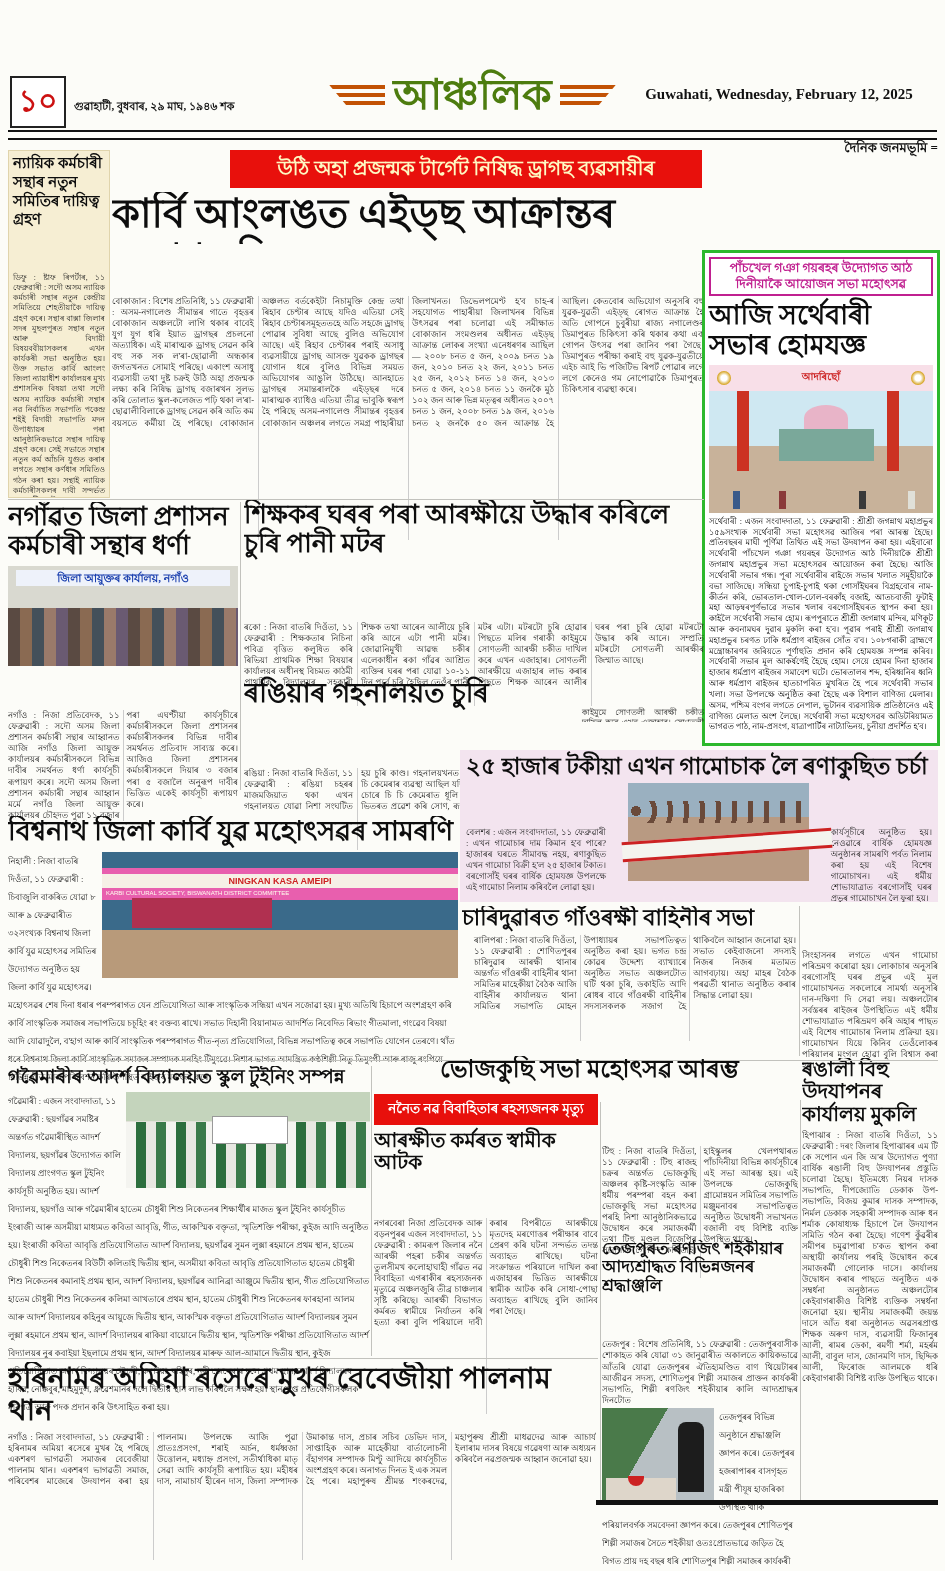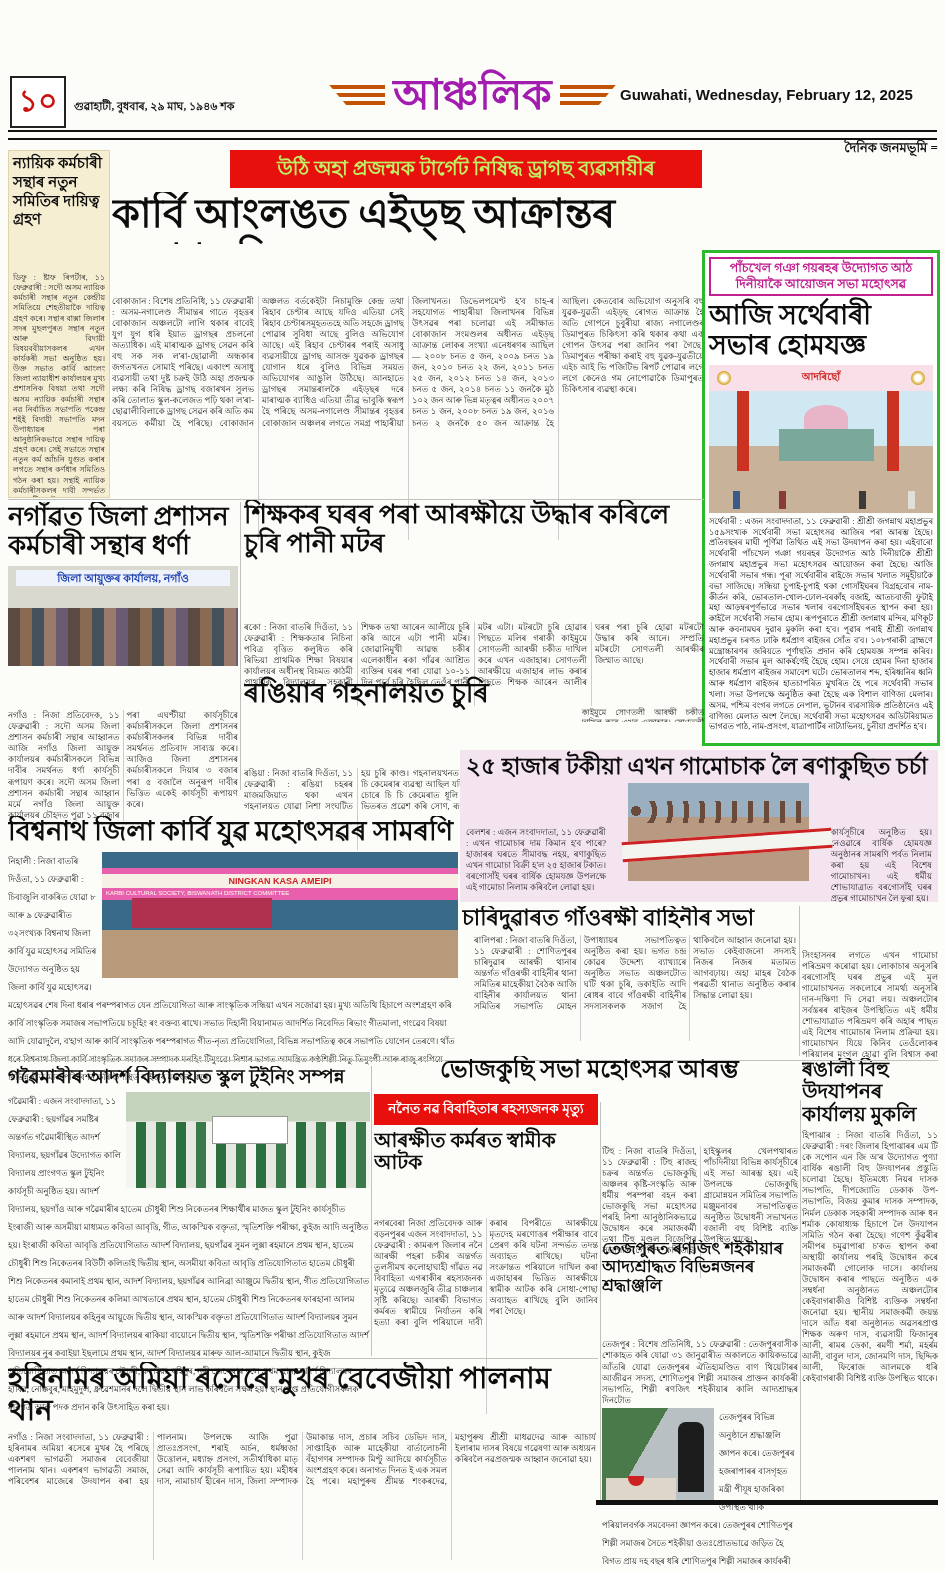--- a/index.html
+++ b/index.html
@@ -12,34 +12,34 @@
   .cols4{column-count:4;column-gap:8px;column-rule:1px solid #ccc;}
   .hl{font-weight:bold;color:#0d0d0d;text-align:left;line-height:1.12;}
   .vrule{position:absolute;width:1px;background:#c2c2bd;}
   .hrule{position:absolute;height:1px;background:#c2c2bd;}
 
   
   #pagenum-box{left:10px;top:76px;width:52px;height:48px;border:2px solid #222;background:#fff;
     color:#cc1111;font-size:30px;font-weight:bold;text-align:center;line-height:46px;}
   #date-left{left:74px;top:98px;width:230px;font-size:11px;font-weight:bold;color:#111;}
   #masthead-wrap{left:300px;top:66px;width:345px;height:58px;display:flex;align-items:center;justify-content:center;gap:8px;}
-  #masthead{color:#a21caf;font-size:42px;font-weight:bold;line-height:1;}
+  #masthead{color:#4d7c0f;font-size:42px;font-weight:bold;line-height:1;}
   .speed-lines{width:56px;height:20px;background:repeating-linear-gradient(to bottom,#c25205 0 4px,transparent 4px 8px);}
   .speed-left{clip-path:polygon(0 0,100% 0,100% 100%,30% 100%);}
   .speed-right{clip-path:polygon(0 0,100% 0,70% 100%,0 100%);}
-  #date-right{left:620px;top:86px;width:318px;text-align:left;font-family:Liberation Sans, sans-serif;
+  #date-right{left:620px;top:86px;width:318px;text-align:center;font-family:Liberation Serif, serif;
     font-size:15px;font-weight:bold;color:#111;}
   #hdr-rule{left:8px;top:130px;width:929px;height:6px;border-top:2px solid #111;border-bottom:2px solid #111;}
   #paper-name{left:640px;top:138px;width:298px;text-align:right;font-size:13px;font-weight:bold;color:#111;}
 
   
   #sidebar-box{left:8px;top:150px;width:102px;height:348px;background:#f6eed3;border:1px solid #e0d4ac;padding:3px 4px;box-sizing:border-box;}
   #sidebar-box .hl{font-size:15px;line-height:1.25;margin-bottom:4px;}
   #sidebar-box .bodytext{font-size:7.8px;}
-  #lead-kicker{left:230px;top:150px;width:472px;height:38px;background:#e8100c;color:#bef264;
+  #lead-kicker{left:230px;top:150px;width:472px;height:38px;background:#e8100c;color:#fef9c3;
     display:flex;align-items:center;justify-content:center;font-size:20px;font-weight:bold;}
   #lead-headline{left:112px;top:192px;width:592px;height:52px;font-size:40px;}
   #lead-body{left:112px;top:252px;width:592px;height:244px;}
   #green-box{left:702px;top:250px;width:238px;height:496px;border:3px solid #2db82d;background:#fff;
     padding:4px;box-sizing:border-box;}
   #green-kicker{border:2px solid #c02090;color:#c02090;font-weight:bold;font-size:12.5px;
     text-align:center;line-height:1.25;padding:2px;}
   #green-headline{font-size:27px;margin:4px 0 4px;}
   #green-photo{height:148px;position:relative;background:linear-gradient(to bottom,#cfe8f2 0 55%,#c8b29a 55% 100%);margin-bottom:4px;padding-left:28px;}
   .gp-banner{position:absolute;left:0;top:0;right:0;height:26px;background:#f8dfe8;

